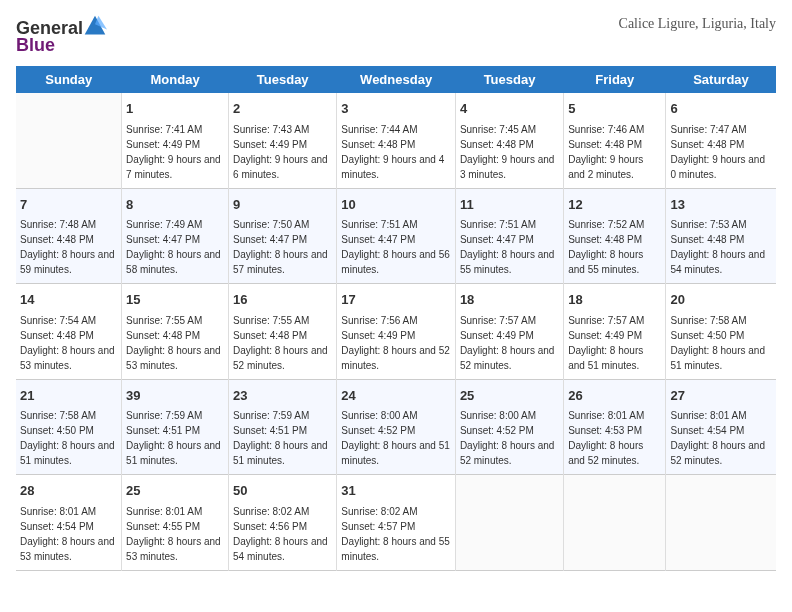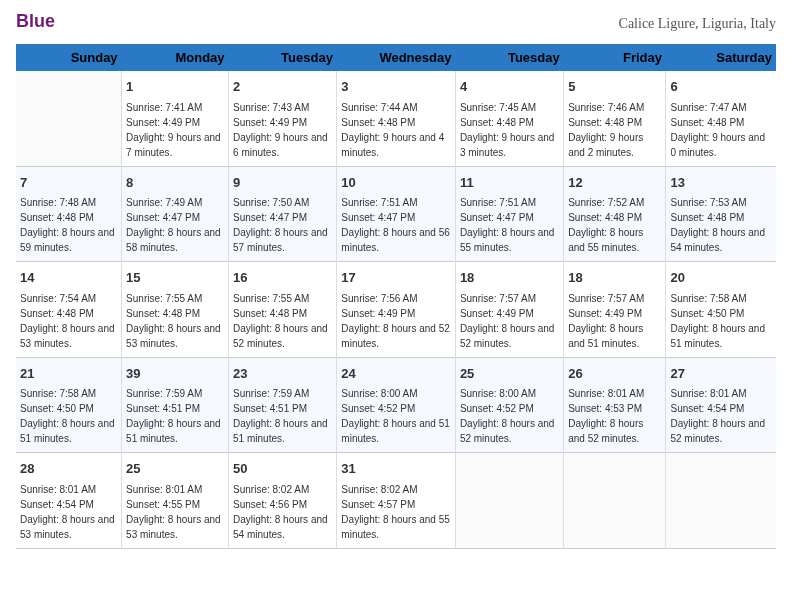--- a/index.html
+++ b/index.html
@@ -52,23 +52,23 @@
       color: #555;
       font-family: Liberation Serif, serif;
     }
     table {
       width: 100%;
       border-collapse: collapse;
       font-size: 11px;
     }
     thead th {
       background-color: #2979c4;
-      color: #000000;
+      color: #ffffff;
       padding: 6px 4px;
-      text-align: right;
+      text-align: center;
       font-size: 13px;
       font-weight: 600;
     }
     tbody tr {
       border-bottom: 1px solid #ccc;
     }
     tbody td {
       vertical-align: top;
       padding: 6px 4px;
       border-right: 1px solid #ddd;
@@ -95,20 +95,27 @@
     .empty-cell {
       background: #fafafa;
     }
   </style>
 </head>
 <body>
 
 <div class="header-area">
   <div class="logo">
     <div style="display:flex; flex-direction:column; align-items:flex-start;">
+      <div style="display:flex; align-items:center;">
+        <span class="logo-text-general">General</span>
+        <svg class="logo-icon" viewBox="0 0 28 28" xmlns="http://www.w3.org/2000/svg">
+          <polygon points="14,2 26,24 2,24" fill="#2979c4"></polygon>
+          <polygon points="18,2 28,18 14,12" fill="#5aabff" opacity="0.7"></polygon>
+        </svg>
+      </div>
       <span class="logo-text-blue" style="margin-top:-4px;">Blue</span>
     </div>
   </div>
   <div class="title-area">
     <div class="subtitle">Calice Ligure, Liguria, Italy</div>
   </div>
 </div>
 
 <table>
   <thead>

